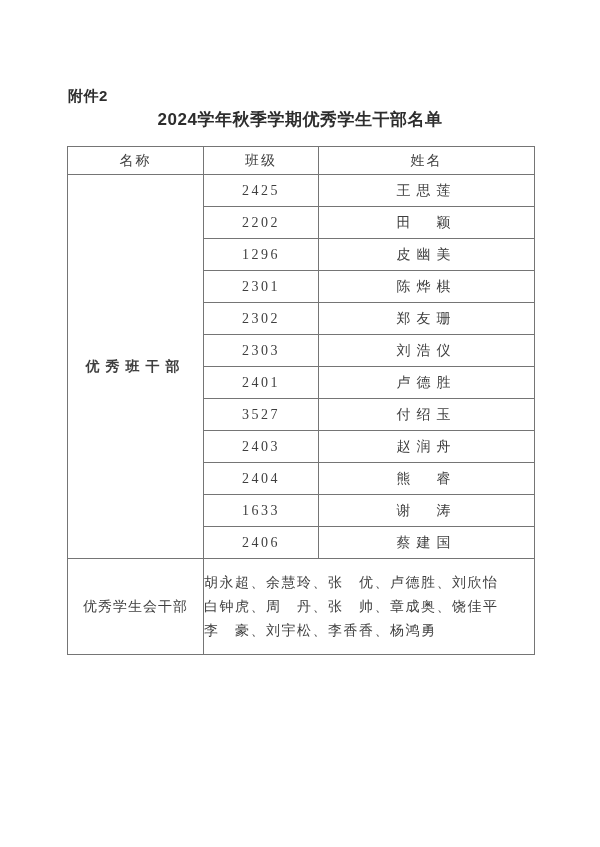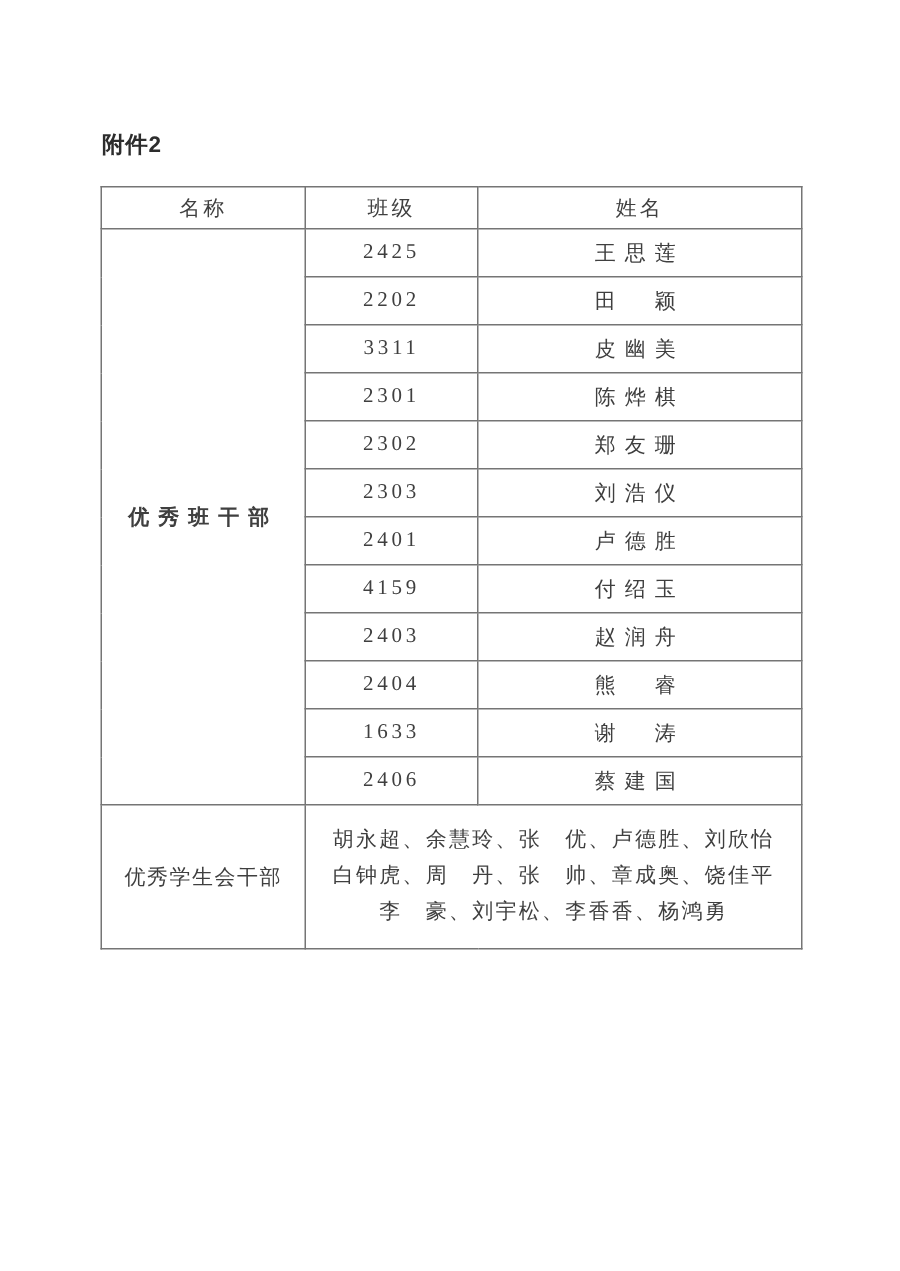--- a/index.html
+++ b/index.html
@@ -33,21 +33,21 @@
     text-align: center;
     font-family: "Liberation Sans", "DejaVu Sans", sans-serif;
     font-weight: 700;
     font-size: 17px;
     color: #2d2d2d;
     letter-spacing: 0.5px;
   }
   table.roster {
     position: absolute;
     left: 67px;
-    top: 124px;
+    top: 146px;
     width: 467px;
     border-collapse: collapse;
     table-layout: fixed;
     font-family: "Liberation Serif", "DejaVu Serif", serif;
     color: #3f3f3f;
   }
   table.roster td {
     border: 1px solid #757575;
     text-align: center;
     vertical-align: middle;
@@ -75,30 +75,31 @@
     height: 95px;
   }
   td.union-label-cell {
     letter-spacing: 1px;
   }
   td.names-cell {
     letter-spacing: 1.5px;
     line-height: 24px;
   }
   td.names-cell .names-line {
-    text-align: center;
+    text-align: left;
   }
 </style>
 </head>
 <body>
 
 <div class="page">
 
   <div class="attachment">附件2</div>
 
+  <div class="title">2024学年秋季学期优秀学生干部名单</div>
 
   <table class="roster">
     <colgroup>
       <col style="width:136px">
       <col style="width:115px">
       <col style="width:216px">
     </colgroup>
 
     <tbody>
         <tr class="header-row">
@@ -110,41 +111,41 @@
     <tr class="data-row">
       <td rowspan="12" class="group-label-cell">优秀班干部</td>
       <td class="class-cell">2425</td>
       <td class="name-cell">王思莲</td>
     </tr>
     <tr class="data-row">
       <td class="class-cell">2202</td>
       <td class="name-cell">田　颖</td>
     </tr>
     <tr class="data-row">
-      <td class="class-cell">3311</td>
+      <td class="class-cell">1296</td>
       <td class="name-cell">皮幽美</td>
     </tr>
     <tr class="data-row">
       <td class="class-cell">2301</td>
       <td class="name-cell">陈烨棋</td>
     </tr>
     <tr class="data-row">
       <td class="class-cell">2302</td>
       <td class="name-cell">郑友珊</td>
     </tr>
     <tr class="data-row">
       <td class="class-cell">2303</td>
       <td class="name-cell">刘浩仪</td>
     </tr>
     <tr class="data-row">
       <td class="class-cell">2401</td>
       <td class="name-cell">卢德胜</td>
     </tr>
     <tr class="data-row">
-      <td class="class-cell">4159</td>
+      <td class="class-cell">3527</td>
       <td class="name-cell">付绍玉</td>
     </tr>
     <tr class="data-row">
       <td class="class-cell">2403</td>
       <td class="name-cell">赵润舟</td>
     </tr>
     <tr class="data-row">
       <td class="class-cell">2404</td>
       <td class="name-cell">熊　睿</td>
     </tr>

